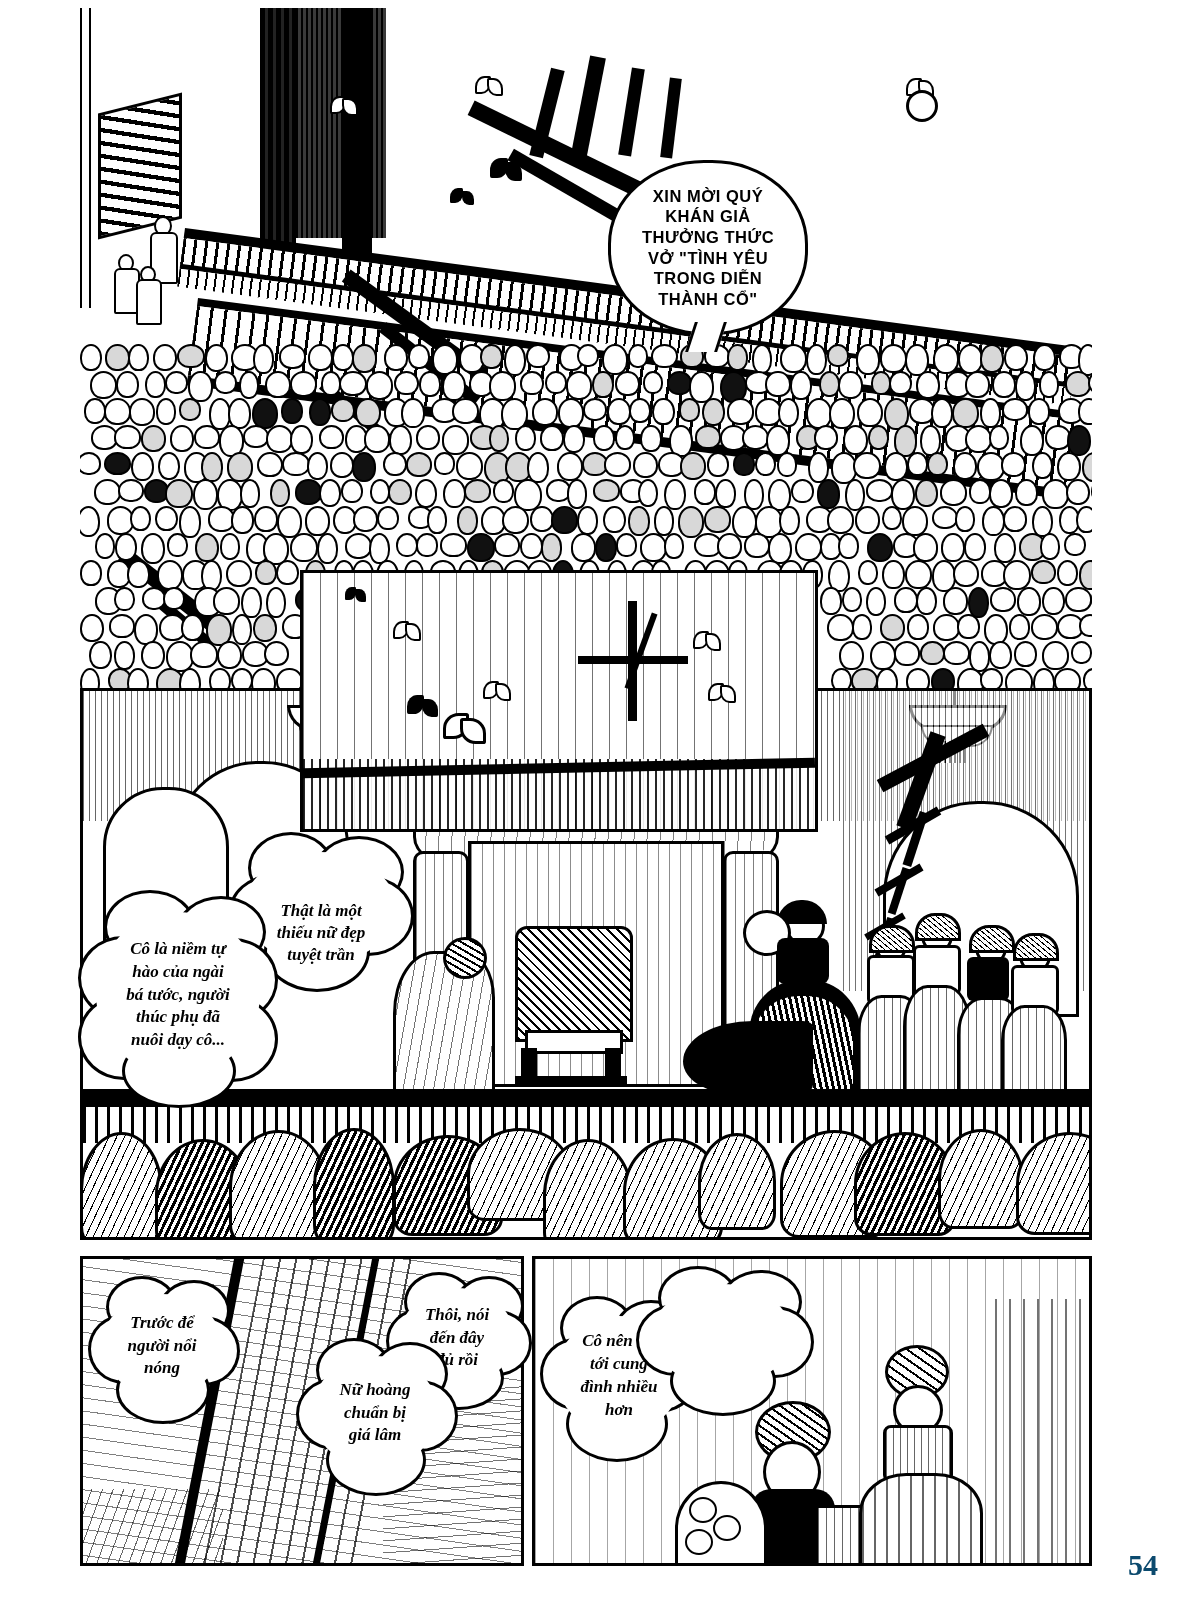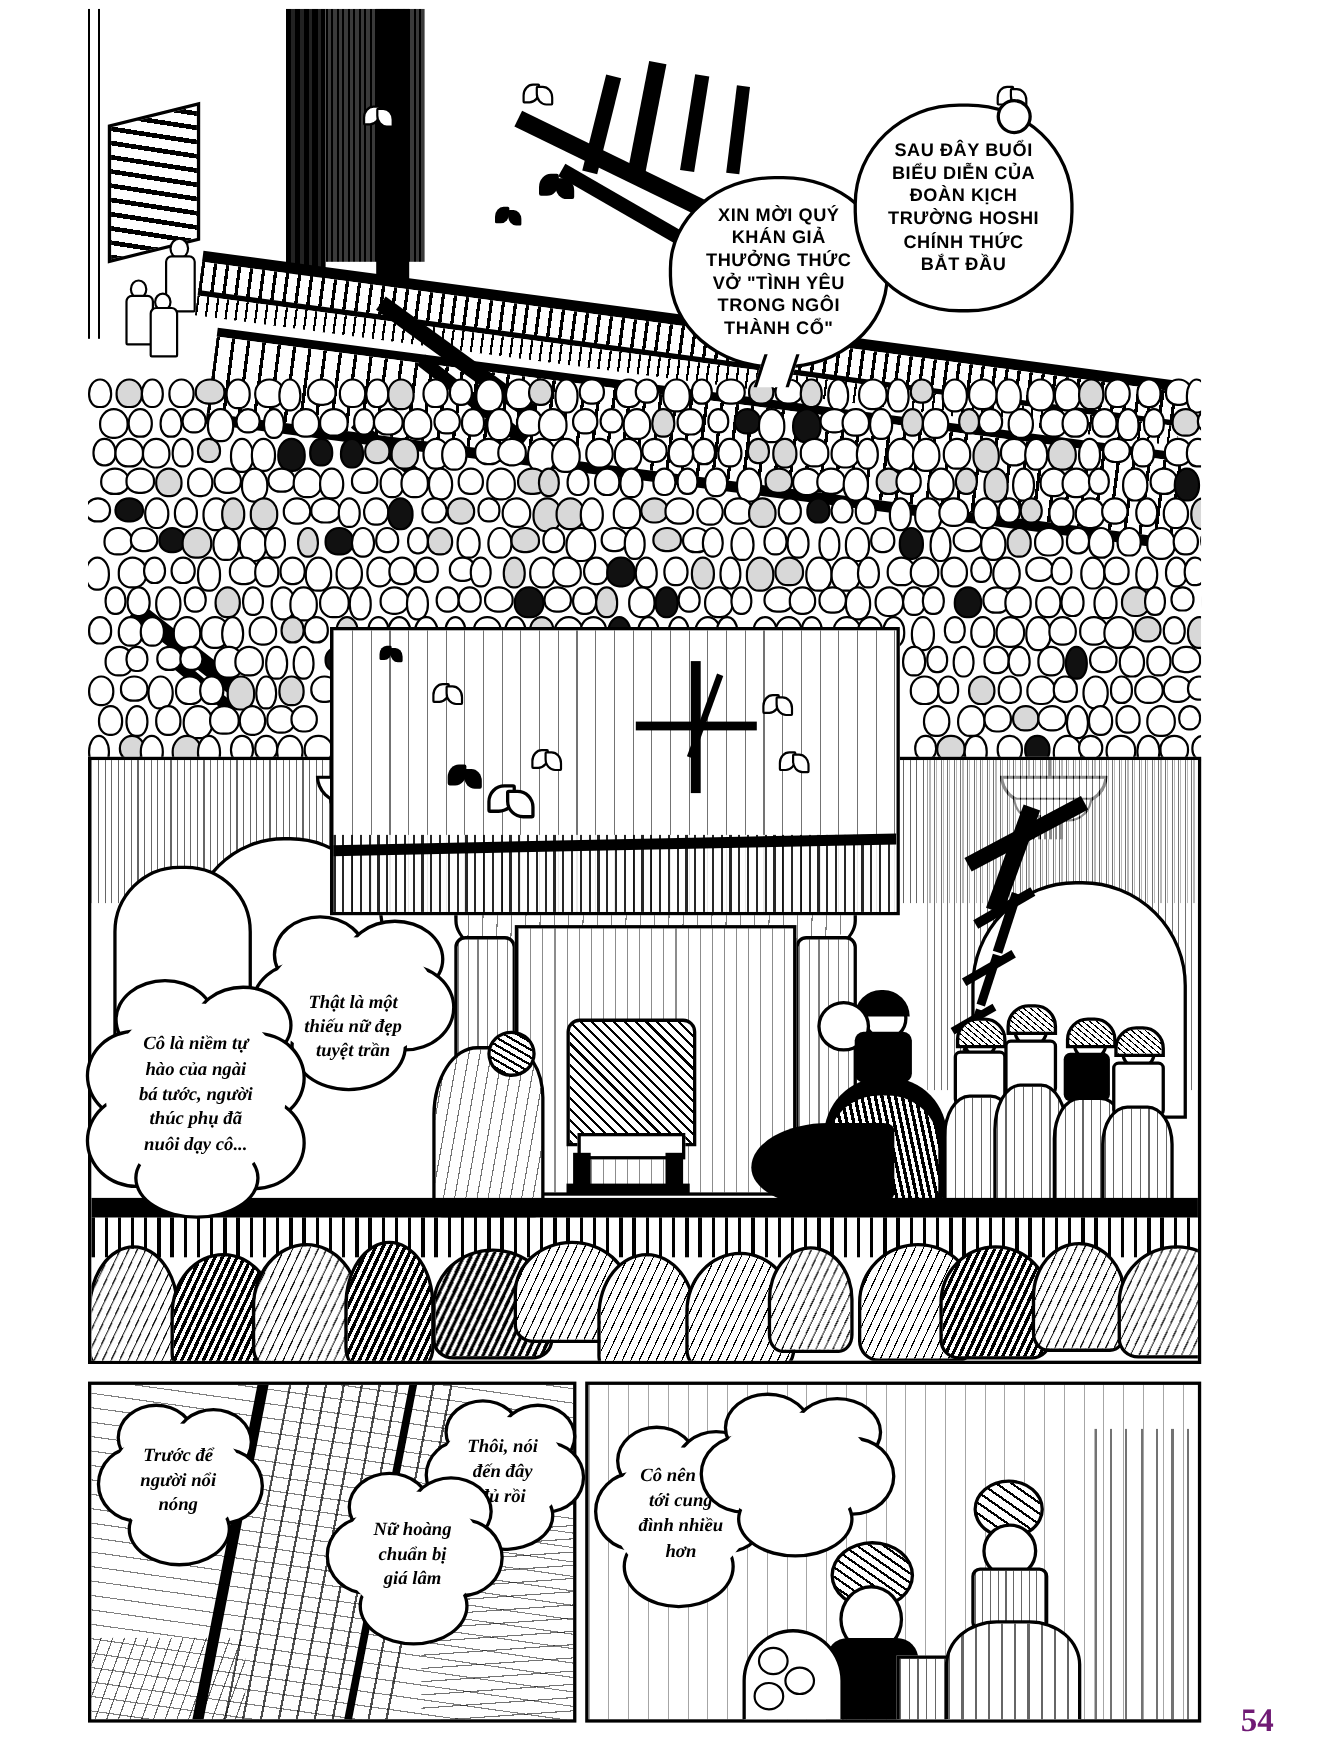--- a/index.html
+++ b/index.html
@@ -24,21 +24,21 @@
                 text-align:center;font-family:"Liberation Serif",serif;font-style:italic;font-weight:700;}
 
   
   .crowd-dot{position:absolute;border:2px solid #000;border-radius:50% 50% 45% 45%;background:#fff;}
   .crowd-dot.dark{background:#d8d8d8;}
   .crowd-dot.black{background:#111;}
   .hatch-v{background:repeating-linear-gradient(90deg,#000 0 2px,#fff 2px 9px);}
   .hatch-v-fine{background:repeating-linear-gradient(90deg,#000 0 1px,#fff 1px 6px);}
   .solidblack{position:absolute;background:#000;}
   .pagenum{position:absolute;right:42px;bottom:18px;font-family:"Liberation Serif",serif;
-           font-weight:700;font-size:30px;color:#701a75;}
+           font-weight:700;font-size:30px;color:#0c4a6e;}
 </style>
 </head>
 <body>
 
 <div class="page">
 
   <div class="panel" style="left:80px;top:8px;width:1012px;height:700px;border:0;">
 
     <div style="position:absolute;left:0;top:0;width:120px;height:330px;background:#fff;"></div>
     <div class="hatch-v" style="position:absolute;left:0;top:0;width:14px;height:300px;"></div>
@@ -581,33 +581,25 @@
         <div class="crowd-dot" style="left: 1003.15px; top: 330px; width: 17.2264px; height: 19.9136px;"></div>
       </div>
 
   </div>
 
   <div class="bubble b-caps" style="left:608px;top:160px;width:200px;height:175px;border-radius:48% 48% 48% 48%;">
     <span class="txt" style="font-size:16.5px;">XIN MỜI QUÝ
 KHÁN GIẢ
 THƯỞNG THỨC
 VỞ "TÌNH YÊU
-TRONG NGÔI
+TRONG DIỄN
 THÀNH CỔ"</span>
   </div>
   <div style="position:absolute;left:690px;top:322px;width:26px;height:30px;background:#fff;border-left:3px solid #000;border-right:3px solid #000;transform:skewX(-18deg);z-index:41;"></div>
 
-  <div class="bubble b-caps" style="left:776px;top:94px;width:200px;height:190px;border-radius:48%;">
-    <span class="txt" style="font-size:16.5px;">SAU ĐÂY BUỔI
-BIỂU DIỄN CỦA
-ĐOÀN KỊCH
-TRƯỜNG HOSHI
-CHÍNH THỨC
-BẮT ĐẦU</span>
-  </div>
   <div style="position:absolute;left:906px;top:90px;width:26px;height:26px;background:#fff;border:3px solid #000;border-radius:50%;z-index:41;"></div>
 
   <div class="panel" style="left:300px;top:570px;width:518px;height:262px;z-index:25;">
 
     <div style="position:absolute;left:0;top:0;right:0;bottom:0;
                 background:repeating-linear-gradient(90deg,rgba(0,0,0,.55) 0 1px,transparent 1px 17px);"></div>
     <div style="position:absolute;left:0;bottom:0;width:100%;height:70px;
                 background:repeating-linear-gradient(90deg,#000 0 2px,#fff 2px 8px);opacity:.85;"></div>
     <div style="position:absolute;left:0;bottom:56px;width:100%;height:10px;background:#000;transform:rotate(-1.2deg);"></div>
 

